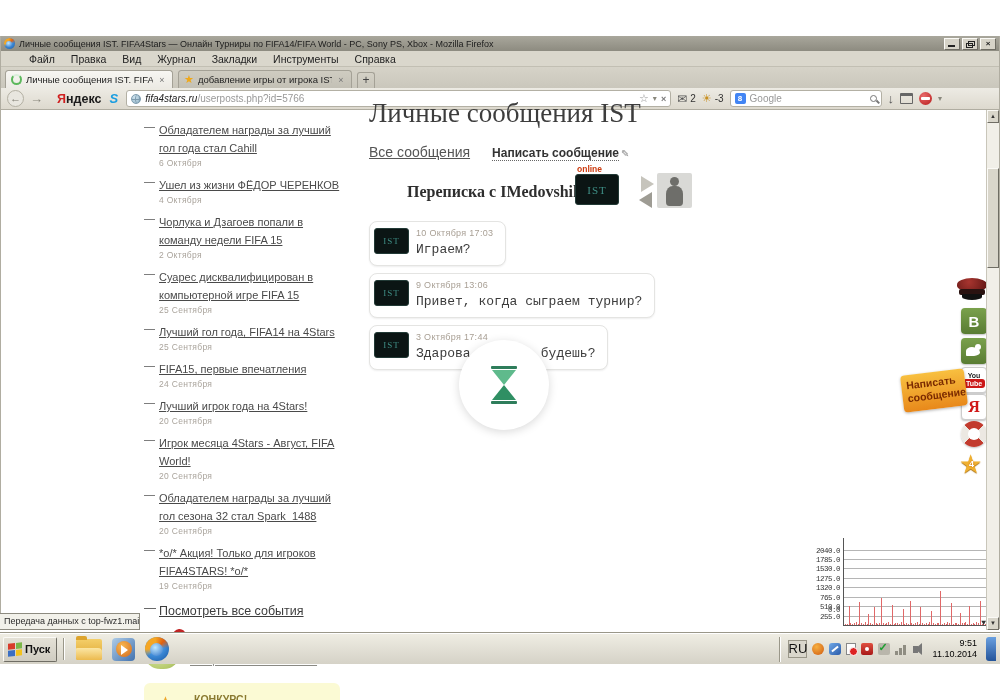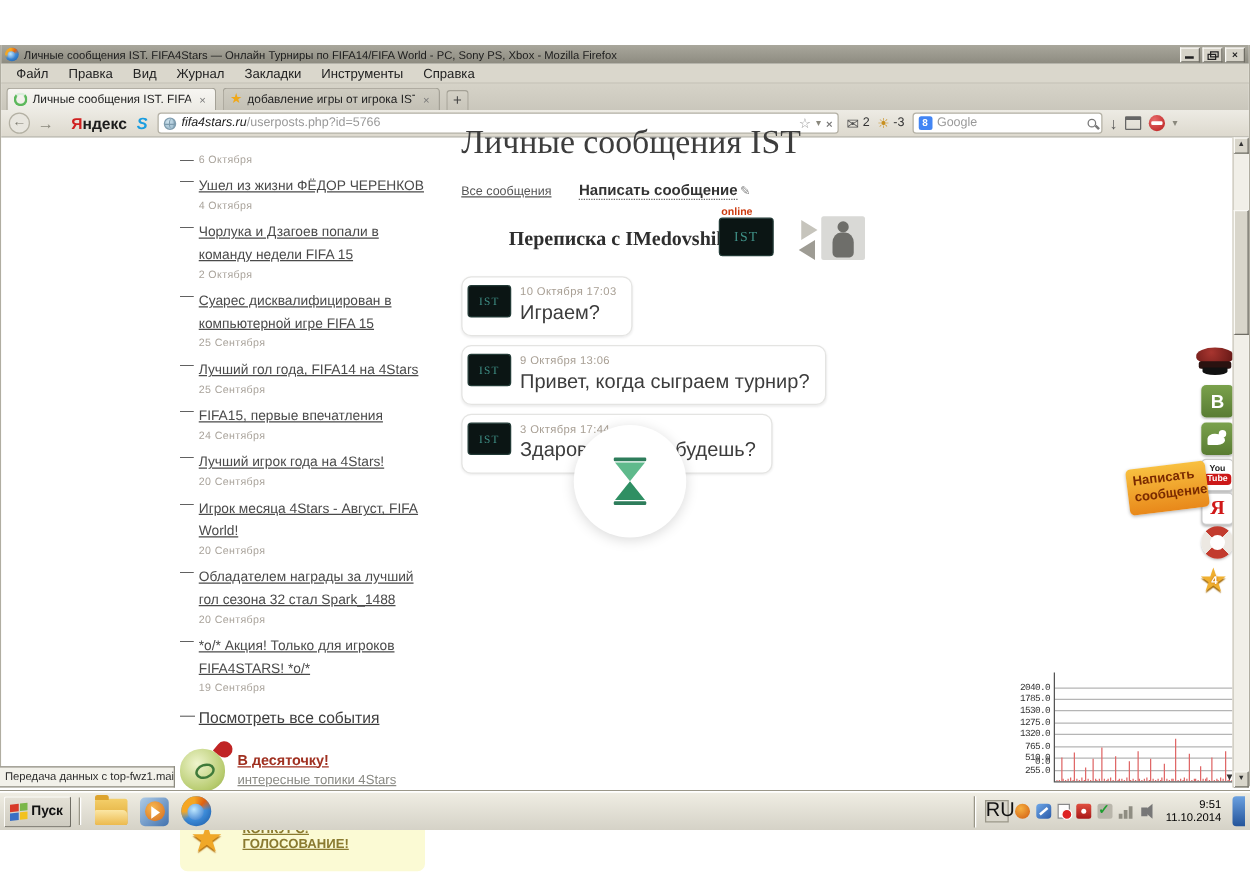--- a/index.html
+++ b/index.html
@@ -13,21 +13,21 @@
   .ff-icon::before { content:""; position:absolute; inset:-12%; border-radius:50%; background:conic-gradient(from 200deg, rgba(0,0,0,0) 0 30deg, #f5a623 70deg 150deg, #e06010 200deg, rgba(0,0,0,0) 245deg); }
   .ff-icon::after { content:""; position:absolute; left:20%; top:24%; width:54%; height:54%; border-radius:50%; background:radial-gradient(circle at 40% 35%, #bfe8ff, #2a70c8); }
   .ff-mini { width:11px; height:11px; }
   .title-text { flex:1; font-size:9px; color:#1c1c1c; white-space:nowrap; overflow:hidden; }
   .winbtns { display:flex; gap:2px; }
   .winbtn { width:16px; height:12px; background:#d6d3c8; border:1px solid; border-color:#fbfaf6 #6f6d64 #6f6d64 #fbfaf6; font-size:8px; line-height:9px; text-align:center; color:#222; position:relative; font-weight:bold; }
   .winbtn .minbar { position:absolute; left:3px; bottom:2px; width:7px; height:2px; background:#222; }
   .winbtn .rest1 { position:absolute; left:3px; top:4px; width:7px; height:5px; border:1px solid #222; }
   .winbtn .rest2 { position:absolute; left:5px; top:2px; width:7px; height:5px; border:1px solid #222; background:#d6d3c8; }
 
-  .menubar { height:16px; background:#dad7cc; display:flex; align-items:center; padding:0 4px; border-bottom:1px solid #c2bfb3; }
+  .menubar { height:16px; background:#dad7cc; display:flex; align-items:center; padding:0 20px; border-bottom:1px solid #c2bfb3; }
   .menu-item { font-size:10.5px; color:#222; padding:1px 8px; cursor:default; }
 
   .tabbar { height:21px; background:linear-gradient(#d6d3c8,#cac7bc); display:flex; align-items:flex-end; padding:0 4px; gap:5px; }
   .tab { height:18px; border:1px solid #a4a196; border-bottom:none; border-radius:3.5px 3.5px 0 0; display:flex; align-items:center; gap:4px; padding:0 5px; font-size:9.5px; color:#222; }
   .tab.active { width:168px; background:linear-gradient(#f7f6f2,#eceae4); }
   .tab.inactive { width:174px; background:linear-gradient(#cfccc1,#c3c0b5); }
   .tab-label { flex:1; white-space:nowrap; overflow:hidden; }
   .tab-close { font-size:9px; color:#777; width:10px; text-align:center; }
   .throbber { width:11px; height:11px; border-radius:50%; border:2.5px solid #5cb85c; border-top-color:#d9efd9; flex:0 0 auto; }
   .star-favicon { color:#f0a818; font-size:11px; line-height:11px; flex:0 0 auto; }
@@ -84,40 +84,40 @@
   .promo-top-sub { font-size:10.5px; color:#8a8a84; text-decoration:underline; margin-top:3px; }
 
   .promo-contest { margin-top:14px; background:#fbfad4; border-radius:6px; padding:10px 10px 10px 8px; display:flex; gap:8px; width:196px; }
   .contest-star { position:relative; width:34px; flex:0 0 auto; }
   .contest-star .star-glyph { font-size:30px; color:#f0a828; line-height:30px; text-shadow:0 1px 1px #b87510; }
   .contest-title { font-size:10.5px; font-weight:bold; color:#8a7a30; text-decoration:underline; }
 
   .maincol { position:absolute; left:368px; top:-12px; width:330px; }
   .page-title { font-family:"Liberation Serif",serif; font-size:27px; font-weight:normal; color:#3d3d3d; white-space:nowrap; }
   .links-row { display:flex; gap:22px; margin-top:14px; align-items:baseline; }
-  .all-msgs { font-size:10px; color:#555; text-decoration:underline; }
+  .all-msgs { font-size:14px; color:#555; text-decoration:underline; }
   .compose { font-size:12px; font-weight:bold; color:#333; border-bottom:1px dotted #666; }
   .compose-icon { font-size:10px; color:#888; margin-left:2px; }
   .conv-row { position:relative; margin-top:12px; height:42px; }
   .conv-title { position:absolute; left:38px; top:10px; font-family:"Liberation Serif",serif; font-size:16px; font-weight:bold; color:#2e2e2e; white-space:nowrap; }
   .online-badge { position:absolute; left:208px; top:-9px; font-size:8.5px; font-weight:bold; color:#cc3b10; }
   .avatar-ist { background:#0b1514; border:1px solid #223a36; border-radius:3px; display:flex; align-items:center; justify-content:center; font-family:"Liberation Serif",serif; color:#3f8f86; letter-spacing:1px; }
   .conv-avatar { position:absolute; left:206px; top:1px; width:44px; height:31px; font-size:11px; }
   .conv-arrows { position:absolute; left:262px; top:3px; width:40px; height:34px; }
   .arr-right { position:absolute; left:10px; top:0; width:0; height:0; border:8px solid transparent; border-left:13px solid #c6c4bc; }
   .arr-left  { position:absolute; left:0; top:16px; width:0; height:0; border:8px solid transparent; border-right:13px solid #9e9c94; }
   .opp-avatar { position:absolute; left:288px; top:0; width:35px; height:35px; background:#d9d9d6; border-radius:2px; overflow:hidden; }
   .opp-avatar::before { content:""; position:absolute; left:13px; top:4px; width:9px; height:9px; border-radius:50%; background:#6e6e6a; }
   .opp-avatar::after { content:""; position:absolute; left:9px; top:13px; width:17px; height:20px; border-radius:40% 40% 20% 20%; background:#6e6e6a; }
 
   .messages { margin-top:6px; }
   .msg-card { position:relative; background:#fff; border:1px solid #e4e4e2; border-radius:8px; box-shadow:0 1px 2px rgba(0,0,0,0.07); padding:6px 12px 8px 46px; width:fit-content; min-width:110px; margin-bottom:7px; }
   .msg-avatar { position:absolute; left:4px; top:6px; width:35px; height:26px; font-size:9px; }
   .msg-date { font-size:9px; color:#a89f94; letter-spacing:0.3px; white-space:nowrap; }
-  .msg-text { font-size:16px; color:#3c3c3c; margin-top:4px; white-space:nowrap; }
+  .msg-text { font-size:13px; color:#3c3c3c; margin-top:4px; white-space:nowrap;font-family:Liberation Mono, monospace; }
 
   .loader { position:absolute; left:458px; top:230px; width:90px; height:90px; border-radius:50%; background:#fff; box-shadow:0 2px 10px rgba(0,0,0,0.15); display:flex; align-items:center; justify-content:center; }
   .hourglass { position:relative; width:28px; height:38px; }
   .hourglass .cap { position:absolute; left:1px; width:26px; height:3px; background:#2e7d5b; border-radius:1px; }
   .hourglass .cap.top { top:0; } .hourglass .cap.bot { bottom:0; }
   .hourglass .bulb-top { position:absolute; left:2px; top:4px; width:0; height:0; border-left:12px solid transparent; border-right:12px solid transparent; border-top:15px solid #5fba8c; }
   .hourglass .bulb-bot { position:absolute; left:2px; bottom:4px; width:0; height:0; border-left:12px solid transparent; border-right:12px solid transparent; border-bottom:15px solid #2f8f63; }
 
   .social-col .sico { position:absolute; right:12px; cursor:pointer; }
   .cap-icon { top:166px; width:30px; height:26px; }
@@ -172,21 +172,21 @@
   .ql-icon { margin:0 5px; cursor:pointer; }
   .ql-folder { width:26px; height:21px; position:relative; background:linear-gradient(#f4cf6a,#dda42e); border-radius:2px; }
   .ql-folder::before { content:""; position:absolute; left:0; top:-3px; width:11px; height:4px; background:#dda42e; border-radius:2px 2px 0 0; }
   .ql-folder::after { content:""; position:absolute; left:0; bottom:0; width:26px; height:12px; background:linear-gradient(#fbe6a4,#ecba4e); border-radius:1px 4px 2px 2px; }
   .ql-wmp { width:23px; height:23px; border-radius:4px; background:linear-gradient(135deg,#aecce8,#4272ae); position:relative; }
   .ql-wmp::before { content:""; position:absolute; left:3.5px; top:3.5px; width:16px; height:16px; border-radius:50%; background:radial-gradient(circle at 38% 32%, #f8b850, #d2691e); }
   .ql-wmp::after { content:""; position:absolute; left:9px; top:7px; border:5px solid transparent; border-left:7px solid #fff; }
   .ql-ff { width:24px; height:24px; }
 
   .tray { margin-left:auto; height:25px; display:flex; align-items:center; gap:5px; padding:0 4px 0 8px; border-left:1px solid #9a9789; box-shadow:inset 1px 0 0 #fff; }
-  .lang-box { width:19px; height:18px; background:#d9d6cb; border:1px solid #9a9789; font-size:16px; color:#111; text-align:center; line-height:16px; }
+  .lang-box { width:19px; height:18px; background:#d9d6cb; border:1px solid #9a9789; font-size:13px; color:#111; text-align:center; line-height:16px; }
   .tray-ico { width:12px; height:12px; position:relative; cursor:pointer; }
   .t-orange { border-radius:50%; background:radial-gradient(circle at 38% 32%, #f6b040, #d05a10); }
   .t-blue { border-radius:3px; background:linear-gradient(135deg,#6fa8e8,#2a5aa8); }
   .t-blue::after { content:""; position:absolute; left:2px; top:5px; width:8px; height:2px; background:#fff; transform:rotate(-40deg); }
   .t-page { width:10px; height:12px; background:#fdfdfd; border:1px solid #888; }
   .t-page::after { content:""; position:absolute; right:-3px; bottom:-2px; width:7px; height:7px; border-radius:50%; background:#d22; border:1px solid #fff; }
   .t-red { border-radius:2px; background:linear-gradient(#e05040,#a81818); }
   .t-red::after { content:""; position:absolute; left:4px; top:4px; width:4px; height:4px; background:#fff; border-radius:50%; }
   .t-check { border-radius:2px; background:#b9b6ab; }
   .t-check::after { content:"✓"; position:absolute; left:1px; top:-2px; color:#1e9e30; font-size:11px; font-weight:bold; }
@@ -271,21 +271,21 @@
     </div>
     <span class="dl-arrow">↓</span>
     <span class="win-icon"></span>
     <span class="abp-icon"></span>
     <span class="dd-arrow">▾</span>
   </div>
 
   <div class="content">
 
     <div class="sidebar">
-      <div class="news-item"><div class="news-date">6 Октября</div></div>
+      <div class="news-item"><a class="news-link">Обладателем награды за лучший гол года стал Cahill</a><div class="news-date">6 Октября</div></div>
       <div class="news-item"><a class="news-link">Ушел из жизни ФЁДОР ЧЕРЕНКОВ</a><div class="news-date">4 Октября</div></div>
       <div class="news-item"><a class="news-link">Чорлука и Дзагоев попали в команду недели FIFA 15</a><div class="news-date">2 Октября</div></div>
       <div class="news-item"><a class="news-link">Суарес дисквалифицирован в компьютерной игре FIFA 15</a><div class="news-date">25 Сентября</div></div>
       <div class="news-item"><a class="news-link">Лучший гол года, FIFA14 на 4Stars</a><div class="news-date">25 Сентября</div></div>
       <div class="news-item"><a class="news-link">FIFA15, первые впечатления</a><div class="news-date">24 Сентября</div></div>
       <div class="news-item"><a class="news-link">Лучший игрок года на 4Stars!</a><div class="news-date">20 Сентября</div></div>
       <div class="news-item"><a class="news-link">Игрок месяца 4Stars - Август, FIFA World!</a><div class="news-date">20 Сентября</div></div>
       <div class="news-item"><a class="news-link">Обладателем награды за лучший гол сезона 32 стал Spark_1488</a><div class="news-date">20 Сентября</div></div>
       <div class="news-item"><a class="news-link">*о/* Акция! Только для игроков FIFA4STARS! *о/*</a><div class="news-date">19 Сентября</div></div>
       <div class="view-all"><a>Посмотреть все события</a></div>

